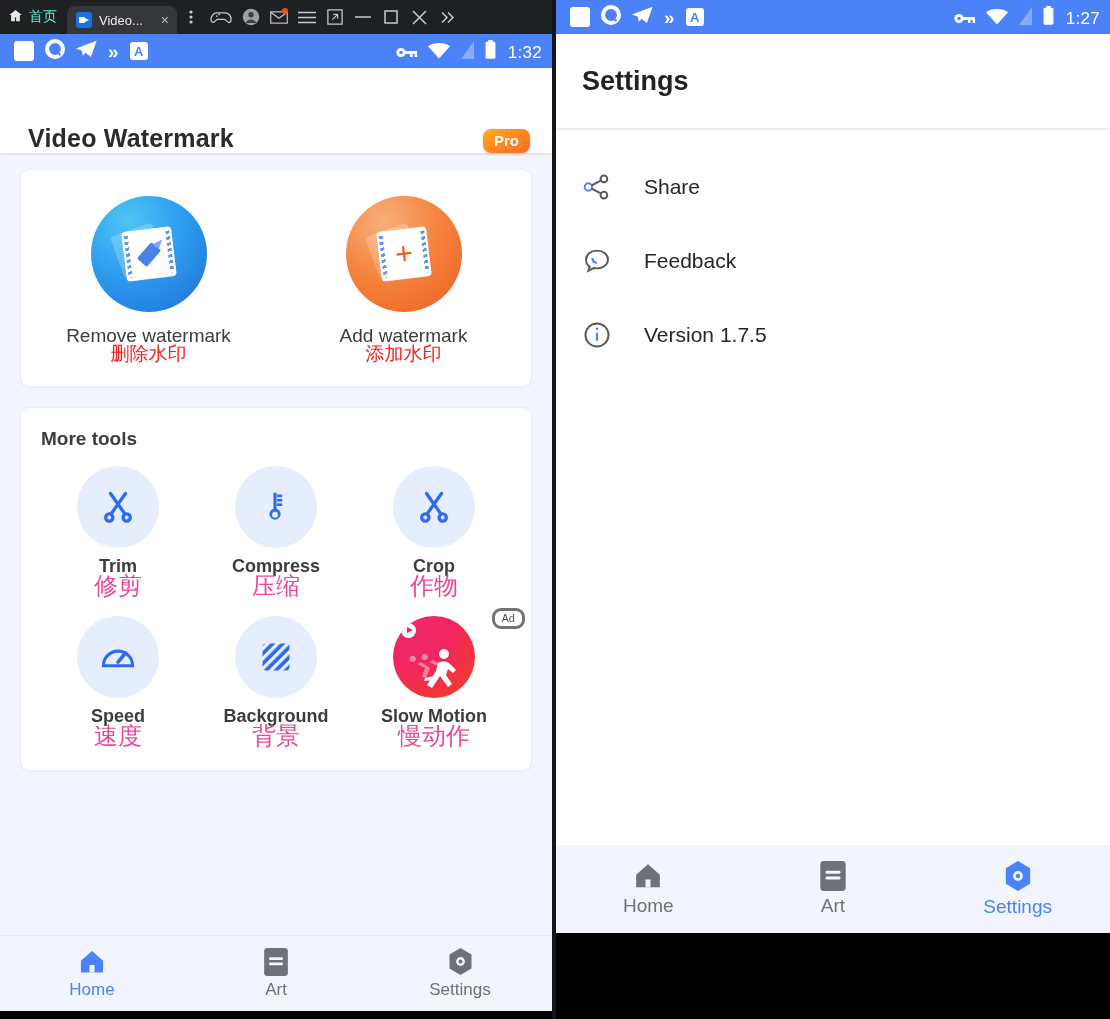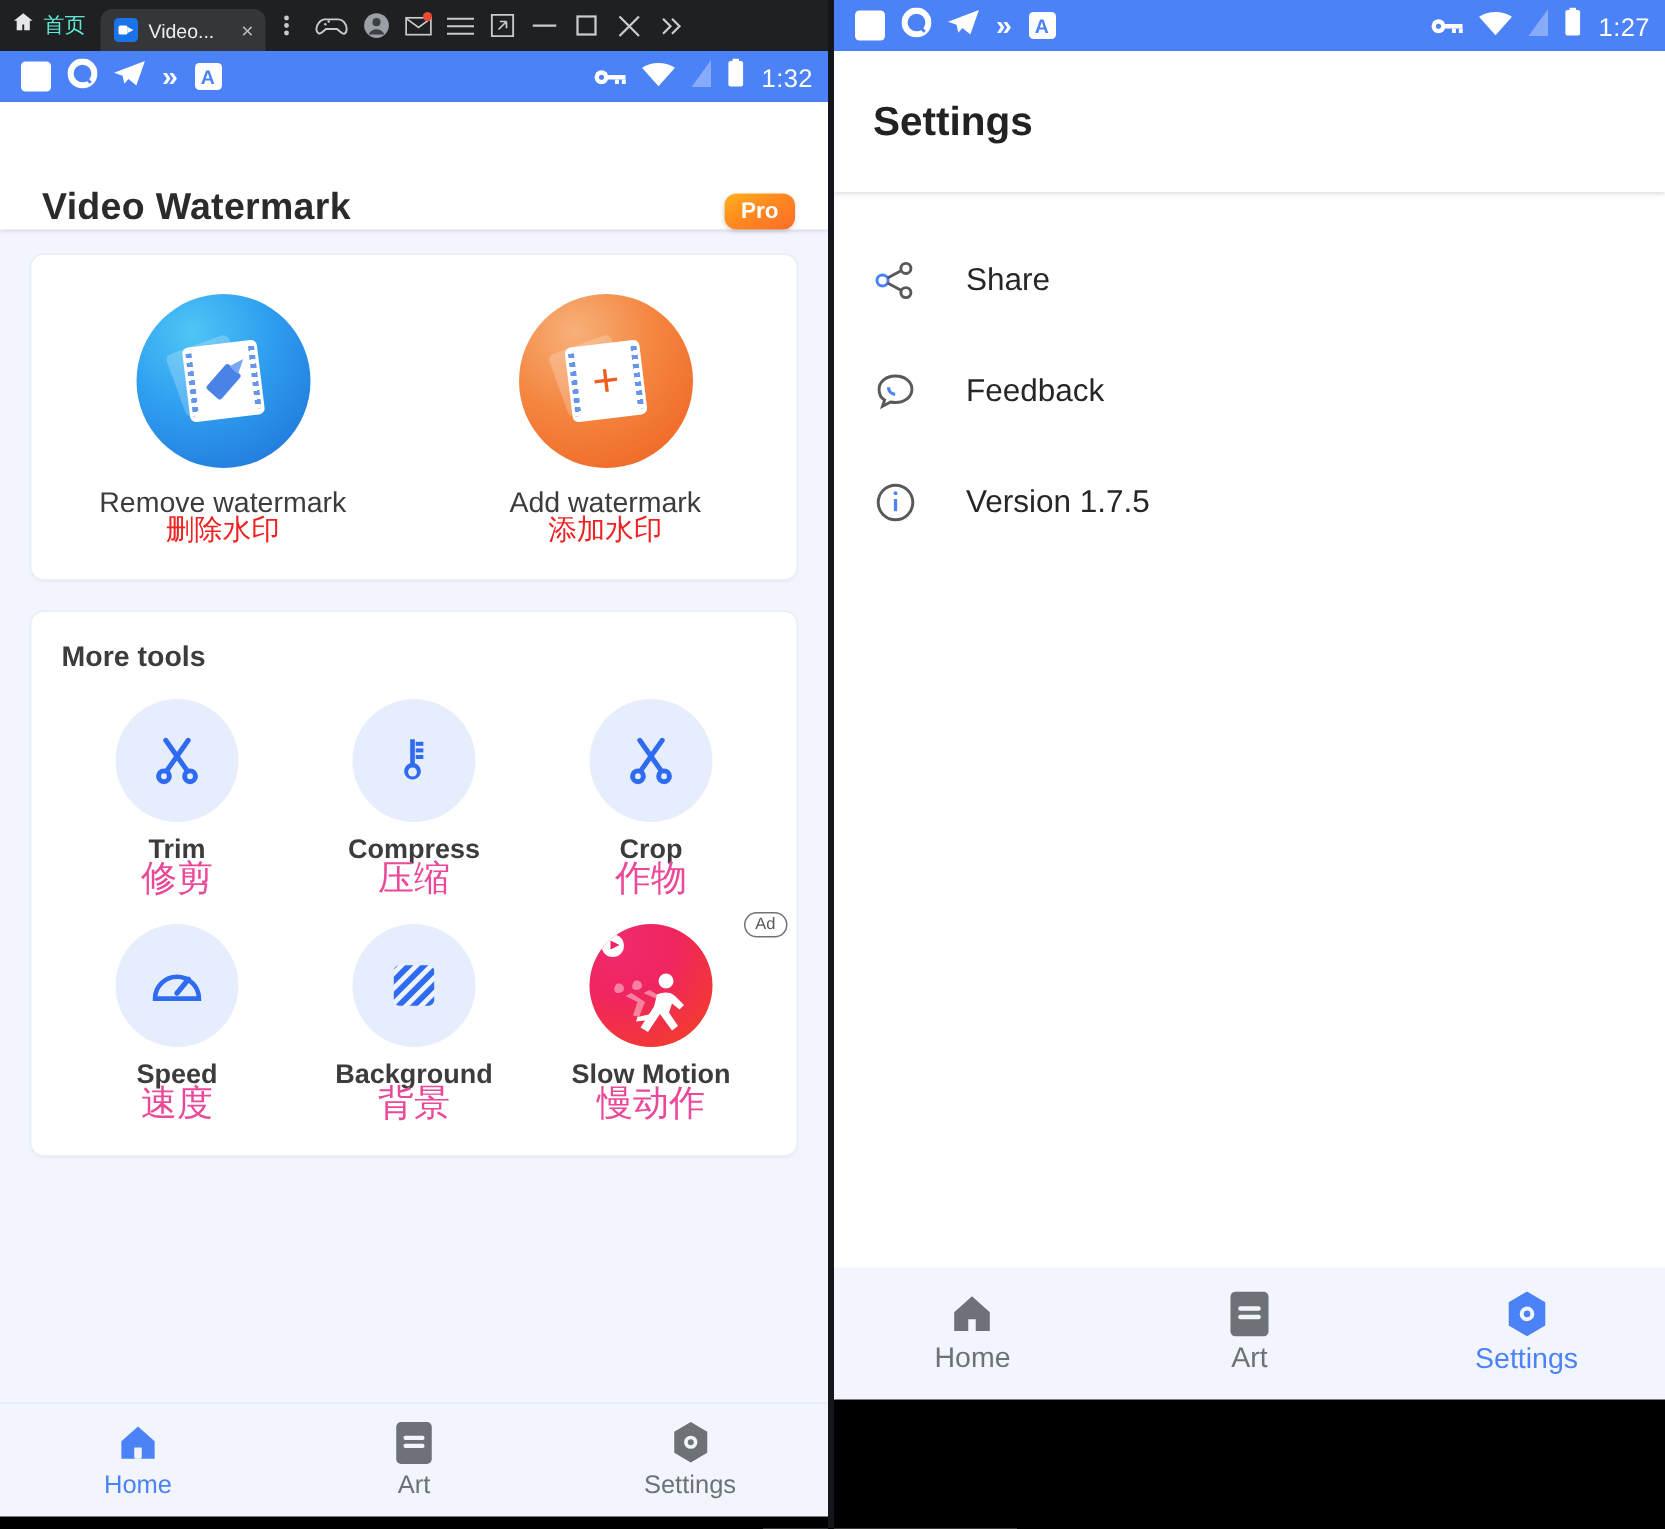--- a/index.html
+++ b/index.html
@@ -183,21 +183,21 @@
     display: flex; align-items: center; justify-content: center; z-index: 2;
   }
   .ad-play::after {
     content: ""; width: 0; height: 0;
     border-top: 3.5px solid transparent; border-bottom: 3.5px solid transparent;
     border-left: 6px solid #f0255f; margin-left: 2px;
   }
   .ad-tag {
     position: absolute; right: -12px; top: -8px;
     font-size: 11px; color: #555; background: #fff;
-    border: 1px solid #737373; border-radius: 9px;
+    border: 3px solid #737373; border-radius: 9px;
     padding: 1px 7px 2px; z-index: 3;
   }
 
   
   .bottomnav {
     position: absolute; left: 0; bottom: 8px; width: 552px; height: 76px;
     background: #f2f5fd;
     display: flex; align-items: center;
     border-top: 1px solid #e6ebf8;
   }

